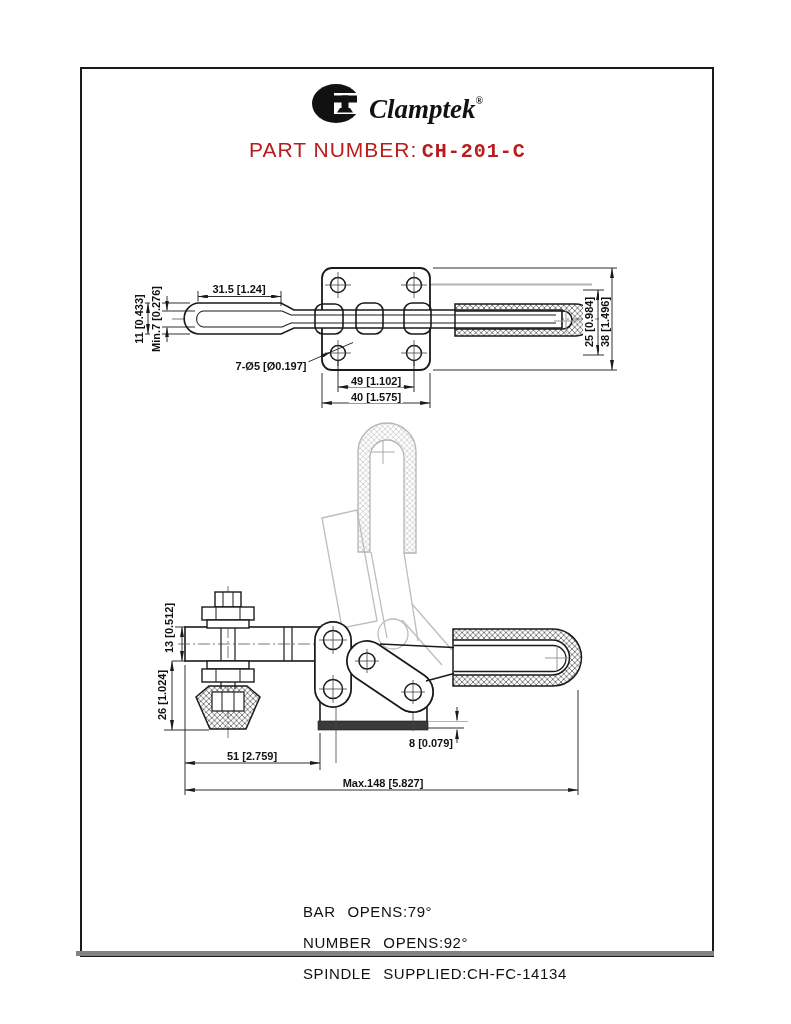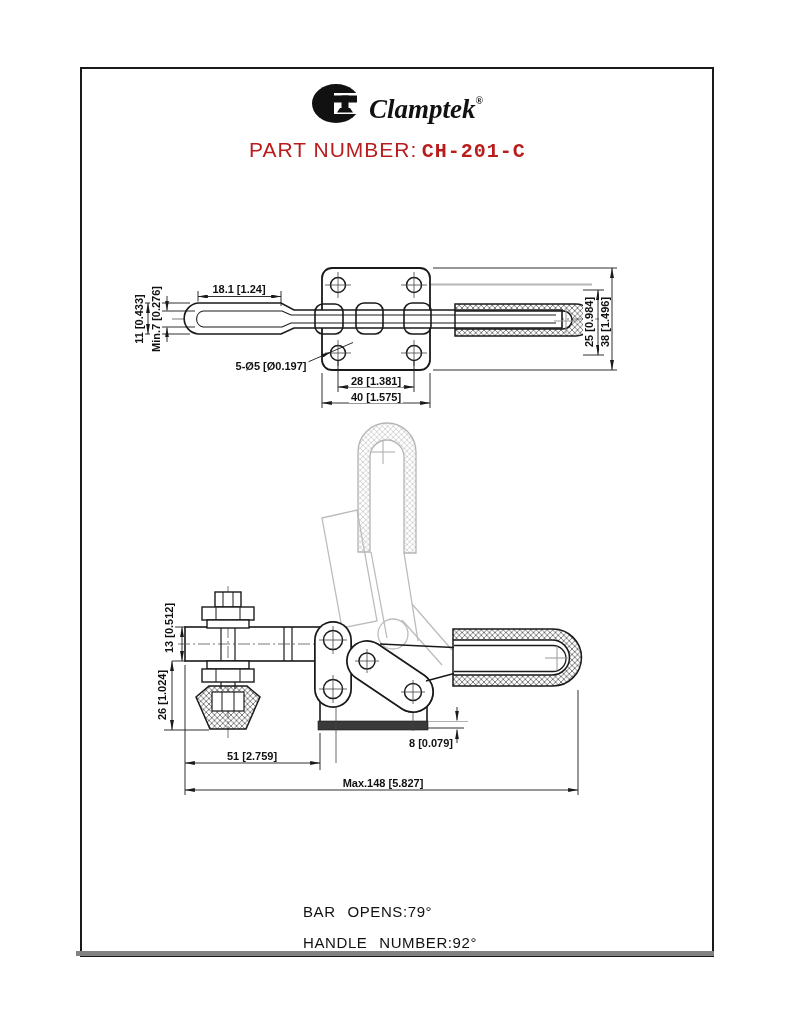--- a/index.html
+++ b/index.html
@@ -225,31 +225,32 @@
         <line x1="578" y1="690" x2="578" y2="795"></line>
         <line x1="185" y1="790" x2="578" y2="790" marker-start="url(#mS)" marker-end="url(#mE)"></line>
         <line x1="428" y1="721.5" x2="468" y2="721.5" stroke="#a8a8a8"></line>
         <line x1="428" y1="728" x2="464" y2="728"></line>
         <line x1="457" y1="707" x2="457" y2="720.5" marker-end="url(#mE)"></line>
         <line x1="457" y1="743" x2="457" y2="729.5" marker-end="url(#mE)"></line>
       </g>
     </g>
   </svg>
 
-  <div class="dim" style="left:239px;top:289px">18.1 [1.24]</div>
+  <div class="dim" style="left:239px;top:289px">31.5 [1.24]</div>
   <div class="dim rot" style="left:139px;top:319px">11 [0.433]</div>
   <div class="dim rot" style="left:156px;top:319px">Min.7 [0.276]</div>
-  <div class="dim" style="left:271px;top:366px">5-Ø5 [Ø0.197]</div>
-  <div class="dim" style="left:376px;top:381px">28 [1.381]</div>
+  <div class="dim" style="left:271px;top:366px">7-Ø5 [Ø0.197]</div>
+  <div class="dim" style="left:376px;top:381px">49 [1.102]</div>
   <div class="dim" style="left:376px;top:397px">40 [1.575]</div>
   <div class="dim rot" style="left:589px;top:322px">25 [0.984]</div>
   <div class="dim rot" style="left:605px;top:322px">38 [1.496]</div>
   <div class="dim rot" style="left:169px;top:628px">13 [0.512]</div>
   <div class="dim rot" style="left:162px;top:695px">26 [1.024]</div>
   <div class="dim" style="left:252px;top:756px">51 [2.759]</div>
   <div class="dim" style="left:431px;top:743px">8 [0.079]</div>
   <div class="dim" style="left:383px;top:783px">Max.148 [5.827]</div>
 
   <div id="notes">
     <div class="note">BAR OPENS:79°</div>
-    <div class="note">HANDLE NUMBER:92°</div>
+    <div class="note">NUMBER OPENS:92°</div>
+    <div class="note">SPINDLE SUPPLIED:CH-FC-14134</div>
   </div>
 </div>
 
 </body></html>

